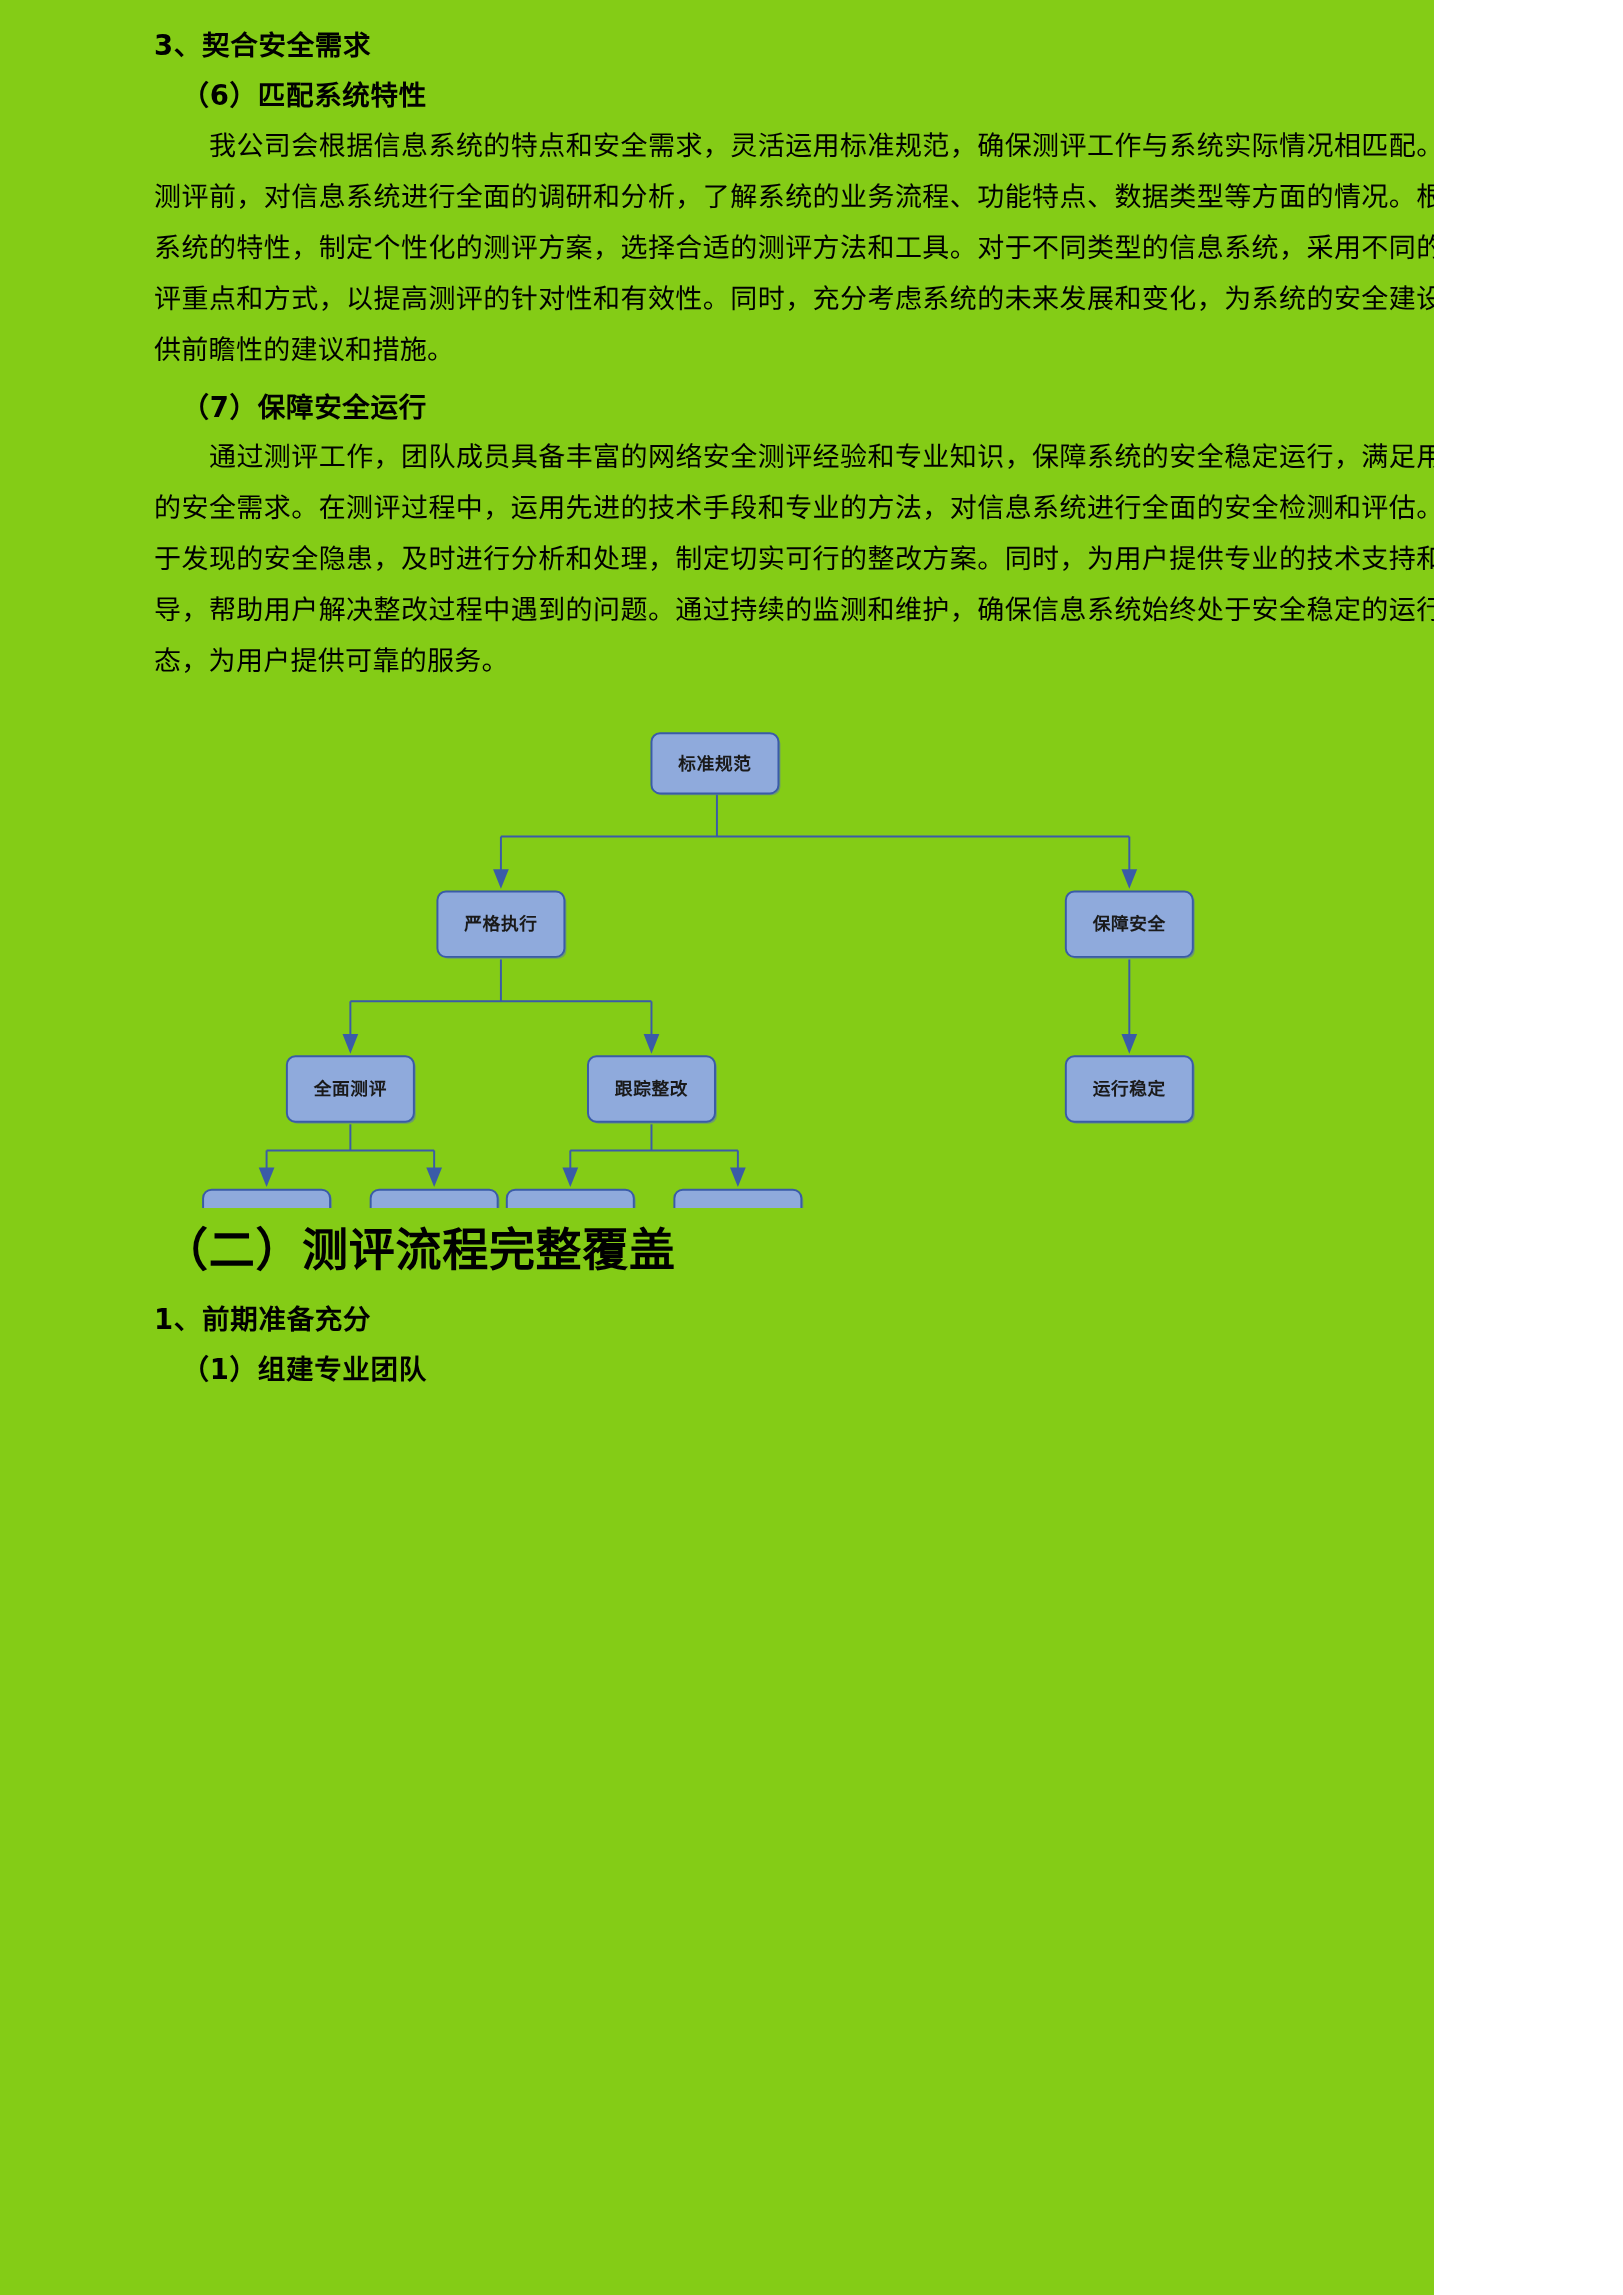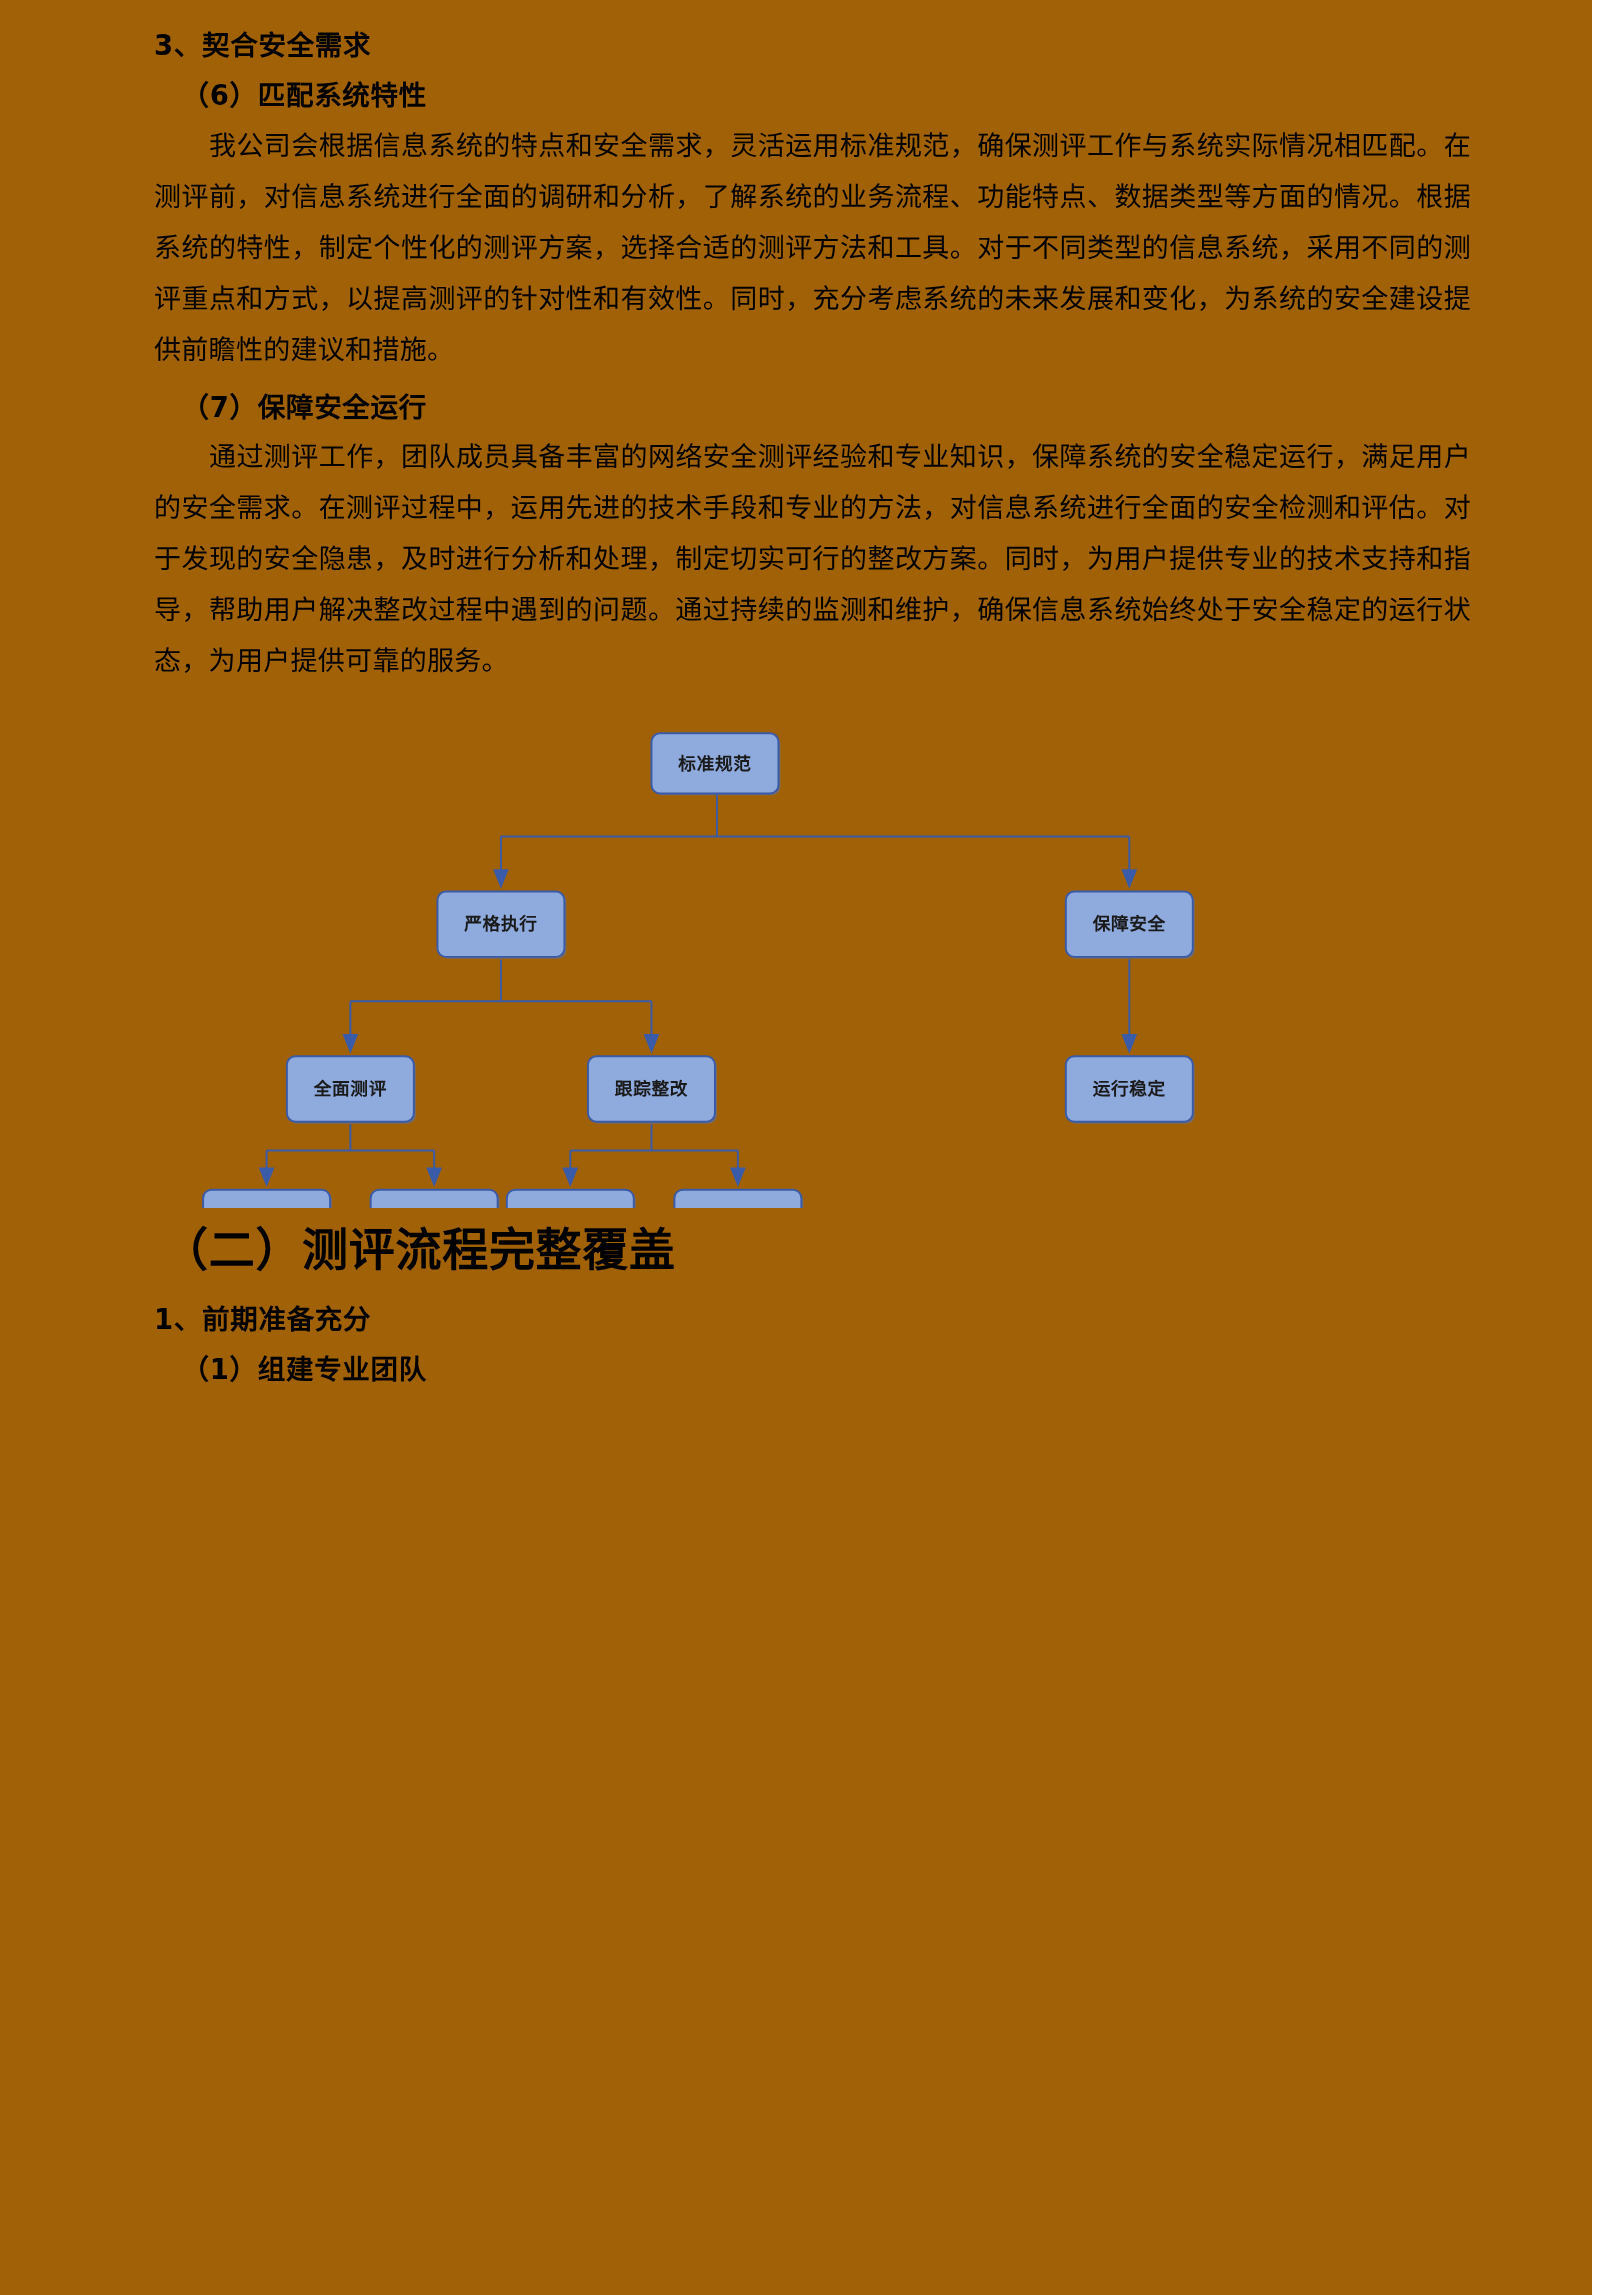--- a/index.html
+++ b/index.html
@@ -8,23 +8,23 @@
     padding: 0;
     background: #ffffff;
   }
   body {
     font-family: "DejaVu Serif", "Liberation Serif", serif;
     color: #000000;
   }
 
   .page {
     position: relative;
-    width: 1592px;
+    width: 1434px;
     height: 2295px;
-    background: #a16207;
+    background: #84cc16;
     overflow: hidden;
     box-sizing: border-box;
     padding: 12px;
   }
 
   .content {
     position: absolute;
     left: 154px;
     top: 0;
     width: 1317px;

